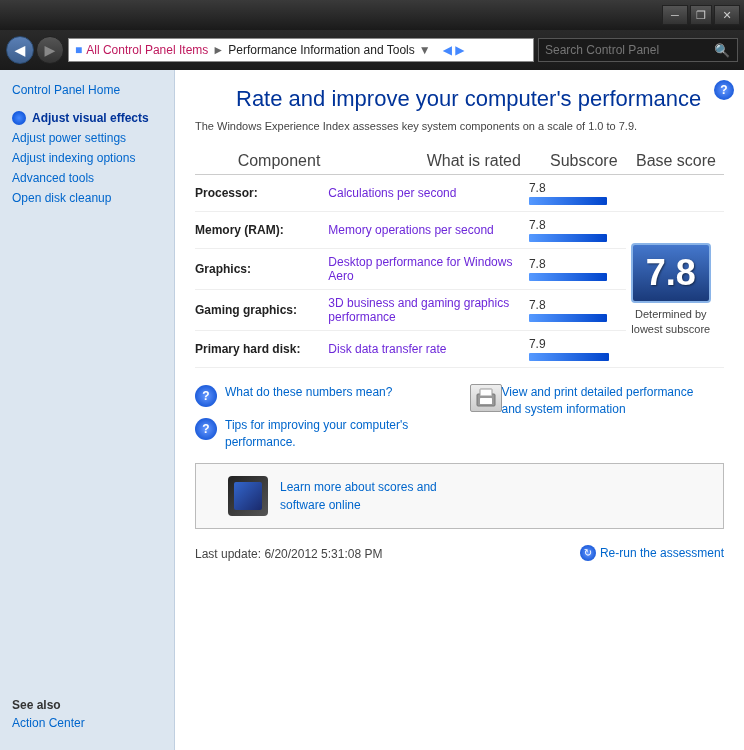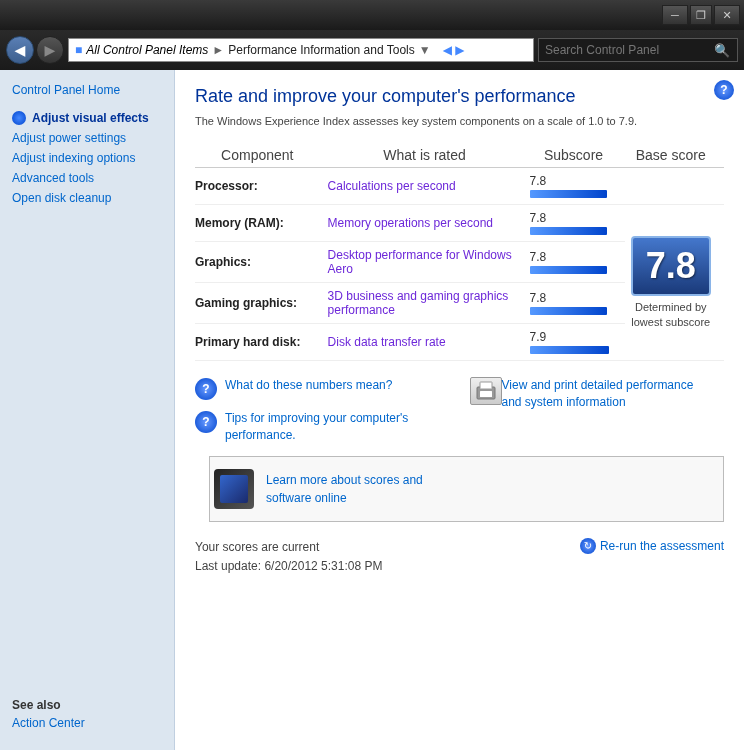--- a/index.html
+++ b/index.html
@@ -183,40 +183,41 @@
       border-radius: 50%;
       color: white;
       display: flex;
       align-items: center;
       justify-content: center;
       font-size: 12px;
       font-weight: bold;
       cursor: pointer;
     }
     .page-title {
-      font-size: 18px;
+      font-size: 22px;
       font-weight: normal;
       color: #003399;
       margin-bottom: 8px;
+      margin-left: 41px;
     }
     .page-subtitle {
       font-size: 11px;
       color: #444;
       margin-bottom: 16px;
     }
 
     
     .perf-table {
       width: 100%;
       border-collapse: collapse;
       margin-bottom: 16px;
     }
     .perf-table th {
-      text-align: center;
-      font-size: 14px;
+      text-align: right;
+      font-size: 16px;
       font-weight: normal;
       color: #444;
       padding: 4px 8px 4px 0;
       border-bottom: 1px solid #ccc;
     }
     .perf-table td {
       padding: 6px 8px 6px 0;
       font-size: 12px;
       vertical-align: middle;
       border-bottom: 1px solid #eee;
@@ -305,26 +306,25 @@
       cursor: pointer;
       font-size: 12px;
       text-decoration: none;
       line-height: 1.4;
     }
 
     
     .online-box {
       border: 1px solid #bbb;
       background: #f8f8f8;
-      padding: 12px 4px;
+      padding: 12px 32px;
       display: flex;
       align-items: center;
       gap: 12px;
       margin-bottom: 16px;
-      margin-left: 14px;
     }
     .online-icon {
       width: 40px;
       height: 40px;
       background: linear-gradient(135deg, #222, #555);
       border-radius: 4px;
       display: flex;
       align-items: center;
       justify-content: center;
       flex-shrink: 0;
@@ -399,21 +399,21 @@
   </div>
 </div>
 
 <div class="address-bar">
   <div class="nav-group">
     <div class="nav-btn">◀</div>
     <div class="nav-btn disabled">▶</div>
   </div>
   <div class="address-breadcrumb">
     <span style="color:#4488ff;margin-right:4px;">■</span>
-    <span style="color:#000000;cursor:pointer;font-style:italic;">All Control Panel Items</span>
+    <span style="color:#be185d;cursor:pointer;">All Control Panel Items</span>
     <span class="breadcrumb-arrow">►</span>
     <span>Performance Information and Tools</span>
     <span class="breadcrumb-arrow">▼</span>
     <span style="margin-left:8px;">
       <span style="color:#4488ff;cursor:pointer;">◀</span>
       <span style="color:#4488ff;cursor:pointer;">▶</span>
     </span>
   </div>
   <div class="search-box">
     <input type="text" placeholder="Search Control Panel" style="">
@@ -542,21 +542,20 @@
     <div class="online-box">
       <div class="online-icon">
         <div class="online-icon-inner"></div>
       </div>
       <a class="online-link" style="white-space:pre-line;">Learn more about scores and
 software online</a>
     </div>
 
     <div class="status-section">
       <div class="status-text">
-        <div>Your scores are current</div>
         <div>Last update: 6/20/2012 5:31:08 PM</div>
       </div>
       <a class="rerun-link">
         <span class="rerun-icon">↻</span>
         <span>Re-run the assessment</span>
       </a>
     </div>
   </div>
 </div>
 

